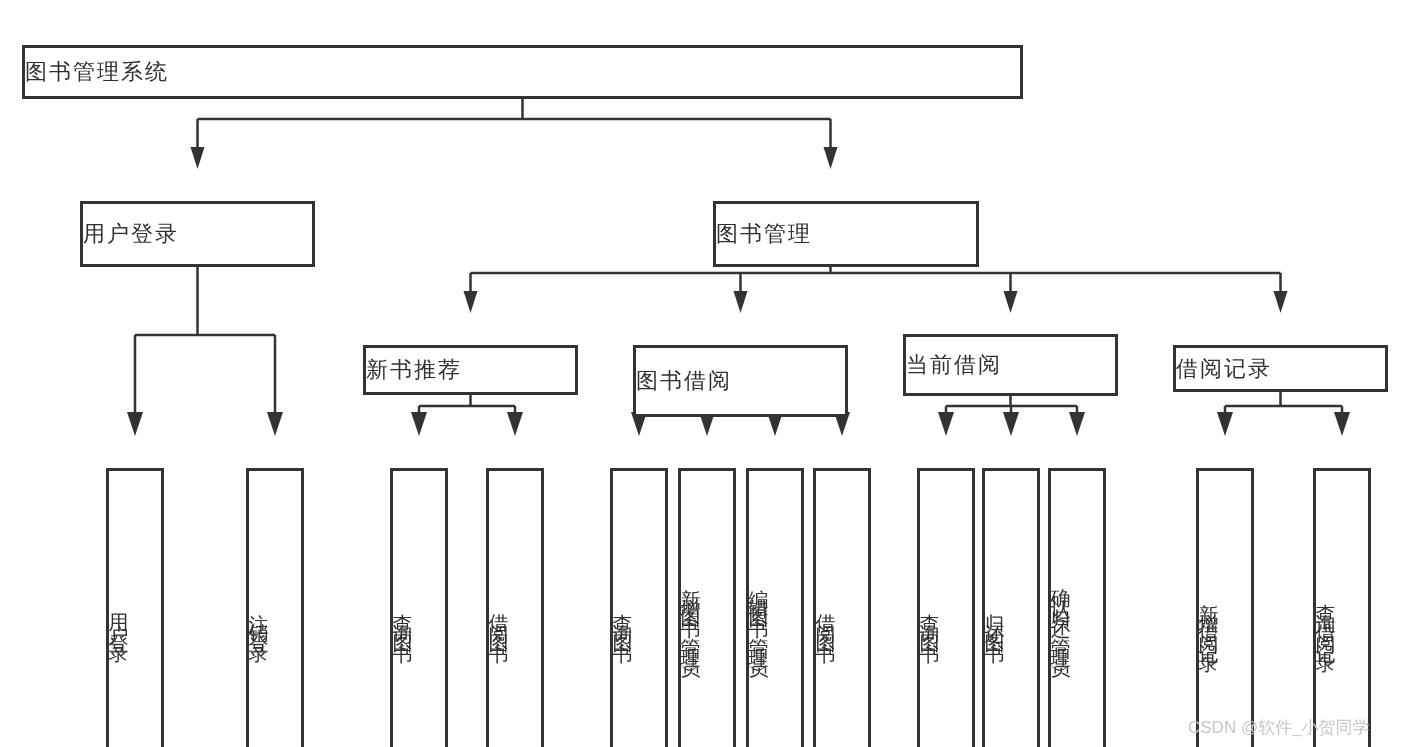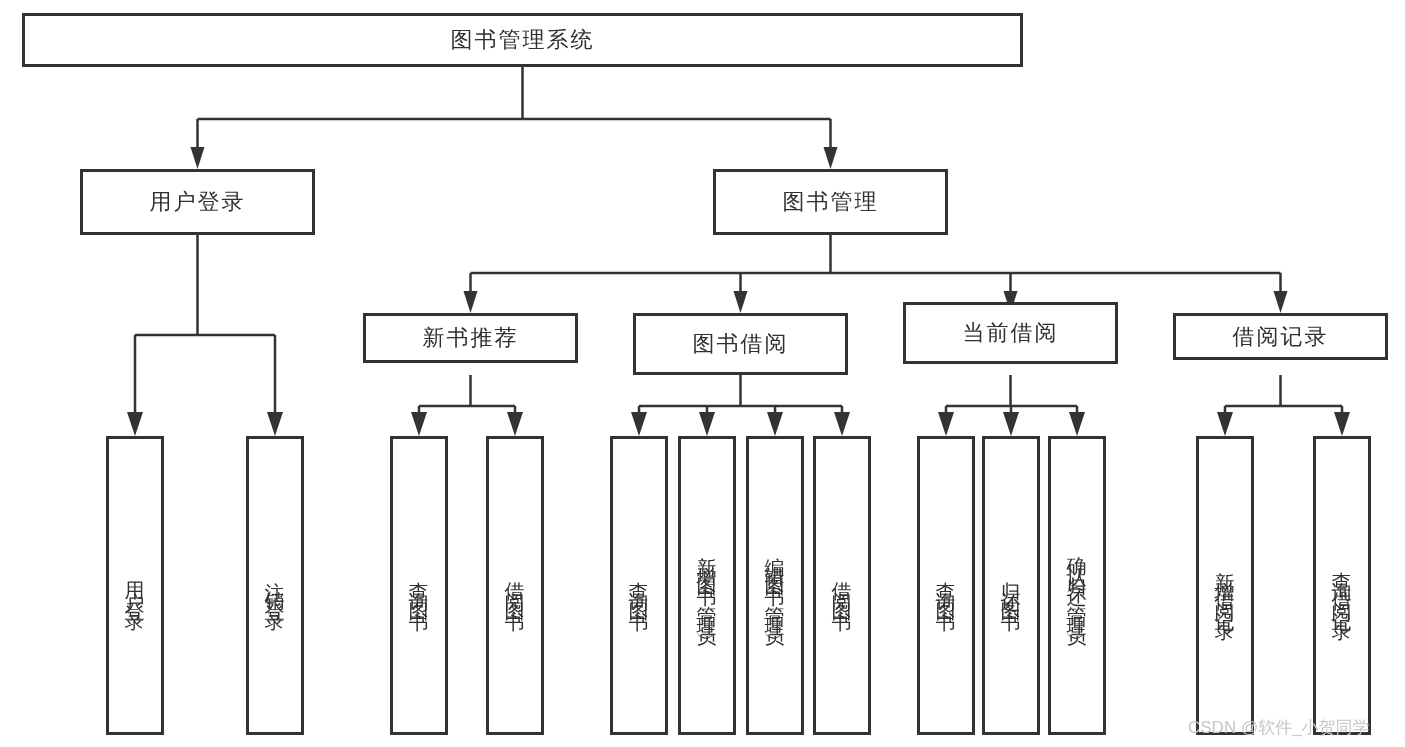--- a/index.html
+++ b/index.html
@@ -23,22 +23,22 @@
   svg.connectors{
     position:absolute;left:0;top:0;
   }
   .box{
     position:absolute;
     box-sizing:border-box;
     border:3px solid var(--line);
     background:#ffffff;
     display:flex;
     align-items:center;
-    justify-content:center;
     color:var(--text);
+    margin-top:32px;
   }
   .box .lbl{
     font-size:22px;
     letter-spacing:2px;
     white-space:nowrap;
   }
   .box.leaf .lbl{
     writing-mode:vertical-rl;
     text-orientation:mixed;
     font-size:20px;
@@ -106,28 +106,28 @@
     </g>
   </svg>
 
   <div class="box" style="left:22px;top:13px;width:1001px;height:54px">
     <span class="lbl">图书管理系统</span>
   </div>
 
   <div class="box" style="left:80px;top:169px;width:235px;height:66px">
     <span class="lbl">用户登录</span>
   </div>
-  <div class="box" style="left:713px;top:169px;width:235px;height:66px">
+  <div class="box" style="left:713px;top:169px;width:266px;height:66px">
     <span class="lbl">图书管理</span>
   </div>
 
   <div class="box" style="left:363px;top:313px;width:215px;height:50px">
     <span class="lbl">新书推荐</span>
   </div>
-  <div class="box" style="left:633px;top:313px;width:215px;height:62px">
+  <div class="box" style="left:633px;top:313px;width:215px;height:72px">
     <span class="lbl">图书借阅</span>
   </div>
   <div class="box" style="left:903px;top:302px;width:215px;height:62px">
     <span class="lbl">当前借阅</span>
   </div>
   <div class="box" style="left:1173px;top:313px;width:215px;height:47px">
     <span class="lbl">借阅记录</span>
   </div>
 
   <div class="box leaf" style="left:106px;top:436px;width:58px;height:299px">

